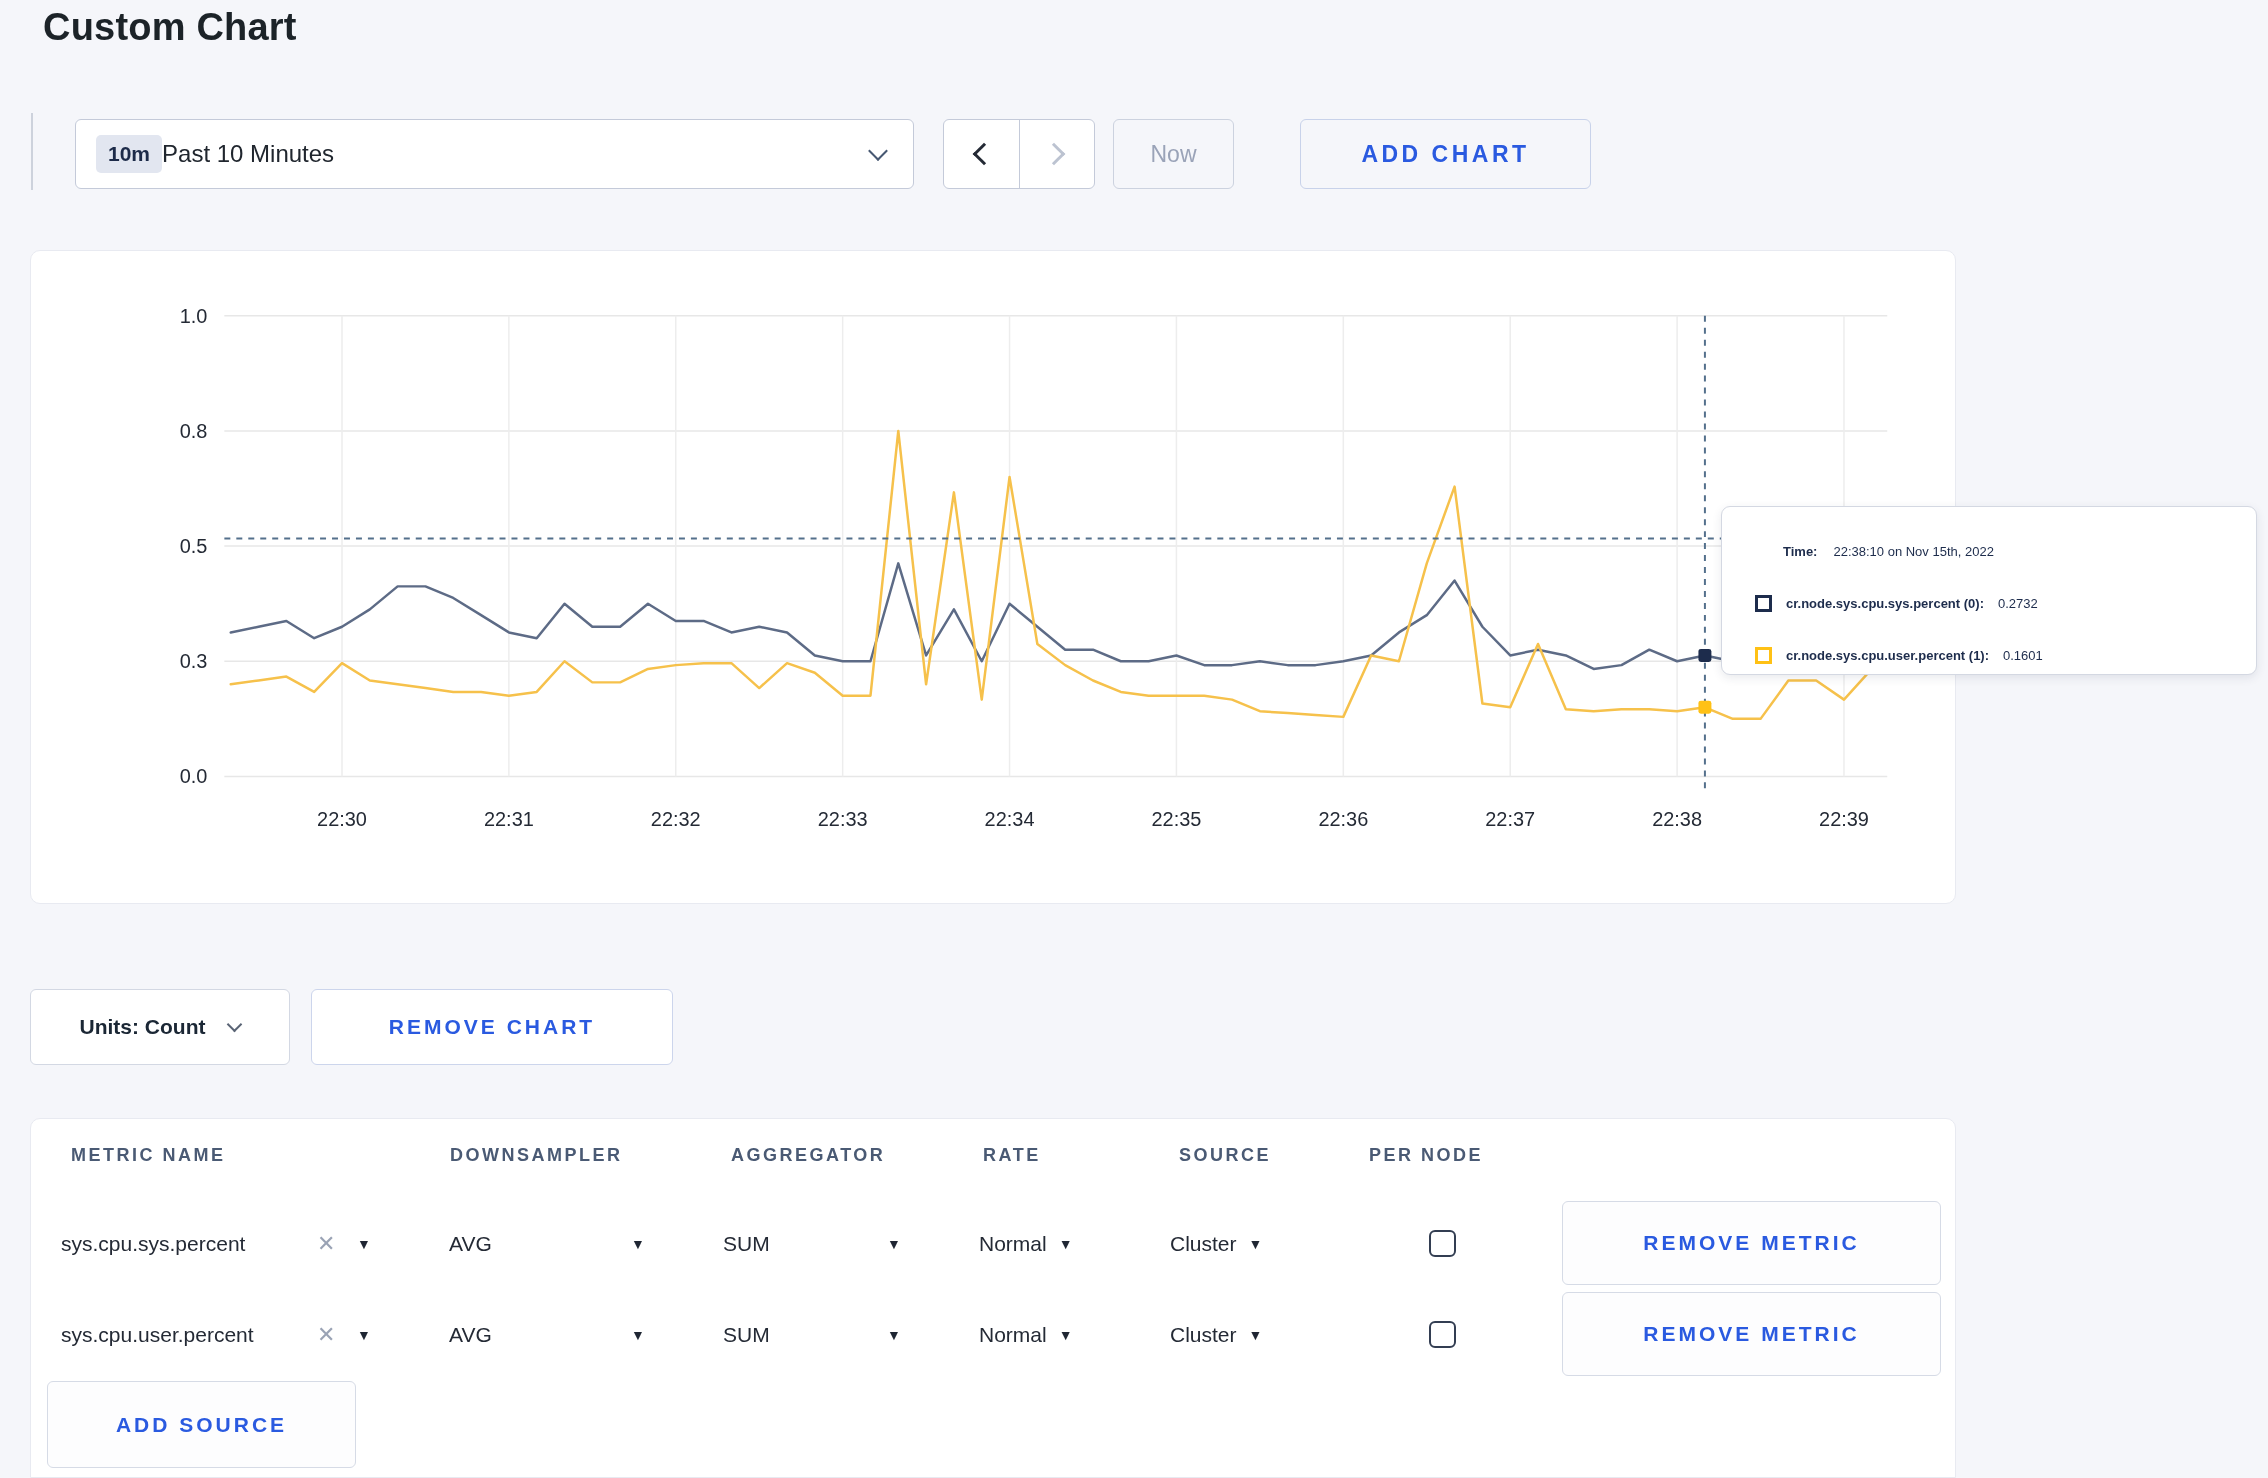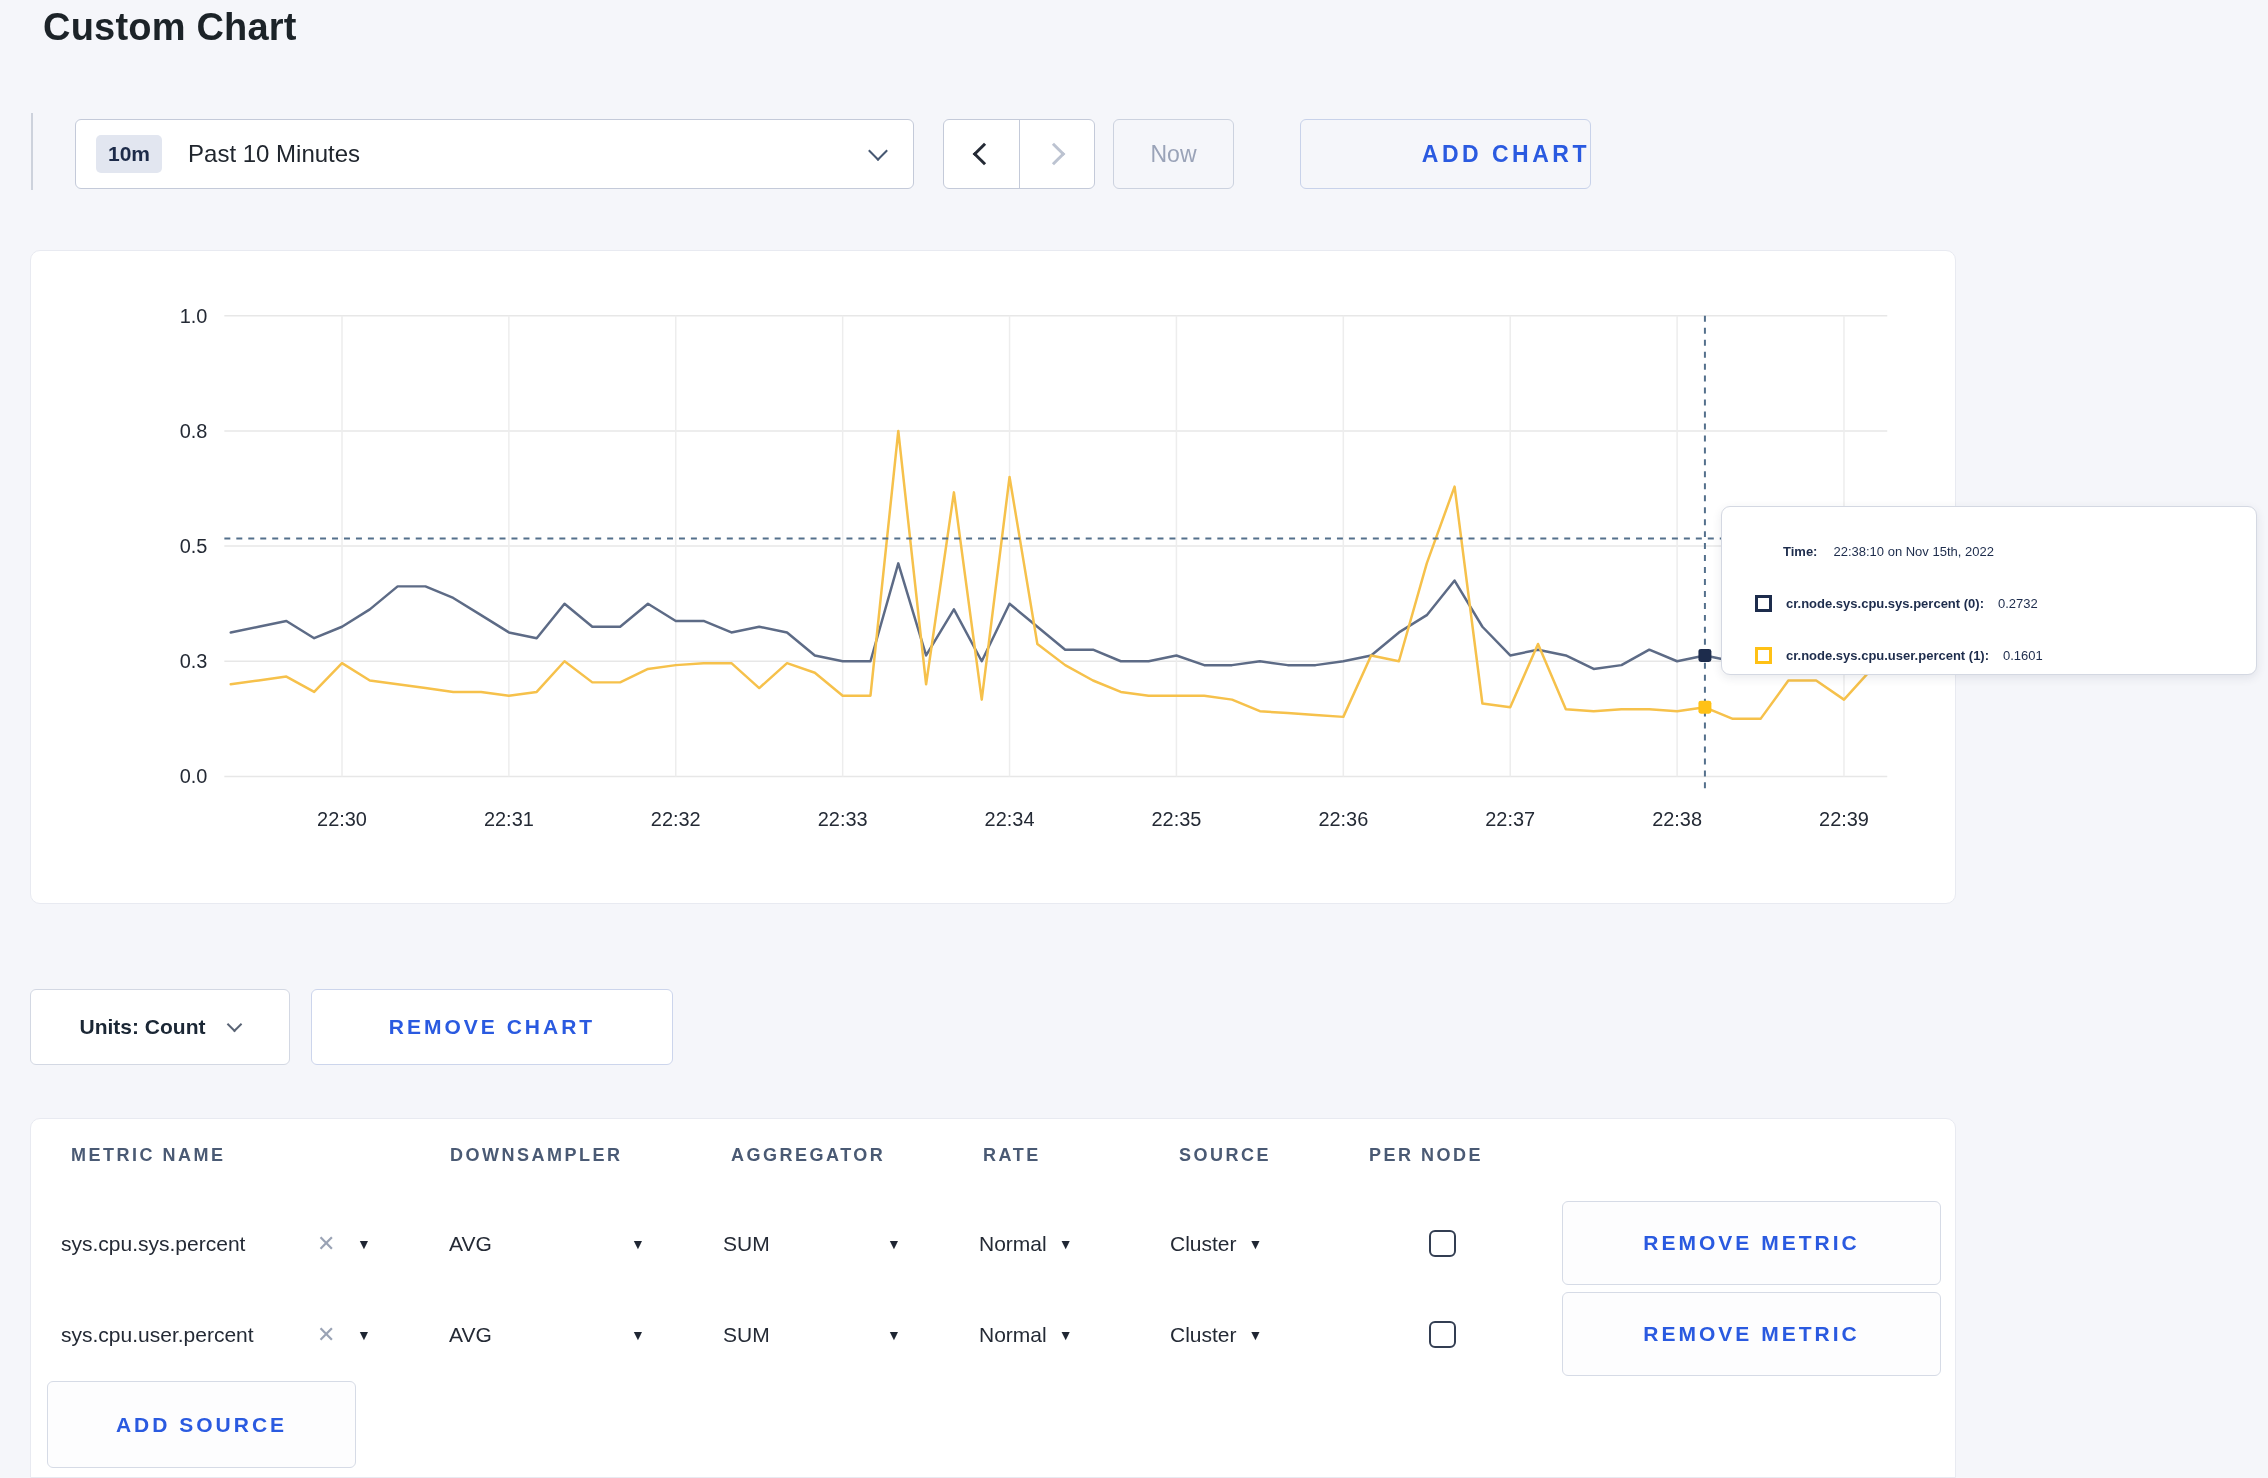--- a/index.html
+++ b/index.html
@@ -9,36 +9,36 @@
   .page { position:absolute; inset:0; }
 
   .page-title { position:absolute; left:43px; top:6px; font-size:38px; font-weight:700; color:#1c2328; letter-spacing:0.2px; }
 
   
   .toolbar-divider { position:absolute; left:31px; top:113px; width:2px; height:77px; background:#cdd2dc; }
 
   .time-select { position:absolute; left:75px; top:119px; width:839px; height:70px; background:#fff;
     border:1.5px solid #c4cad9; border-radius:6px; display:flex; align-items:center; padding:0 28px 0 20px; cursor:pointer; }
   .time-badge { background:#e2e6f0; color:#1d2b49; font-weight:700; font-size:21px; padding:7px 12px; border-radius:5px; }
-  .time-label { margin-left:26px; font-size:24px; color:#20262e; flex:1; }
+  .time-label { font-size:24px; color:#20262e; flex:1; }
   .chev { width:14px; height:14px; border-right:2.5px solid #475872; border-bottom:2.5px solid #475872; transform:rotate(45deg); margin-top:-6px; }
 
   .pager { position:absolute; left:943px; top:119px; width:152px; height:70px; background:#fff;
     border:1.5px solid #c4cad9; border-radius:6px; display:flex; }
   .pager-btn { flex:1; display:flex; align-items:center; justify-content:center; background:transparent; border:none; cursor:pointer; }
   .pager-btn + .pager-btn { border-left:1.5px solid #c4cad9; }
   .chev-left  { width:16px; height:16px; border-left:3.5px solid #242a35; border-bottom:3.5px solid #242a35; transform:rotate(45deg); margin-left:6px; }
   .chev-right { width:16px; height:16px; border-right:3.5px solid #bcc3d1; border-top:3.5px solid #bcc3d1; transform:rotate(45deg); margin-right:6px; }
 
   .now-btn { position:absolute; left:1113px; top:119px; width:121px; height:70px; background:transparent;
     border:1.5px solid #ccd2df; border-radius:6px; color:#9aa3b8; font-size:23px; font-family:inherit; cursor:default; }
 
   .add-chart-btn { position:absolute; left:1300px; top:119px; width:291px; height:70px; background:transparent;
     border:1.5px solid #c8d2ea; border-radius:6px; color:#2a5ae0; font-size:23px; font-weight:600;
-    letter-spacing:3.5px; font-family:inherit; cursor:pointer;text-align:right; }
+    letter-spacing:3.5px; font-family:inherit; cursor:pointer; }
 
   
   .chart-card { position:absolute; left:30px; top:250px; width:1926px; height:654px; background:#fff;
     border:1px solid #e8eaf1; border-radius:10px; }
   .chart-card svg { position:absolute; inset:0; width:100%; height:100%; }
   svg text { font-family:"Liberation Sans", sans-serif; }
 
   
   .chart-tooltip { position:absolute; left:1721px; top:506px; width:536px; height:169px; background:#fff;
     border:1px solid #d4d8e2; border-radius:9px; box-shadow:0 3px 10px rgba(40,50,80,0.10);

